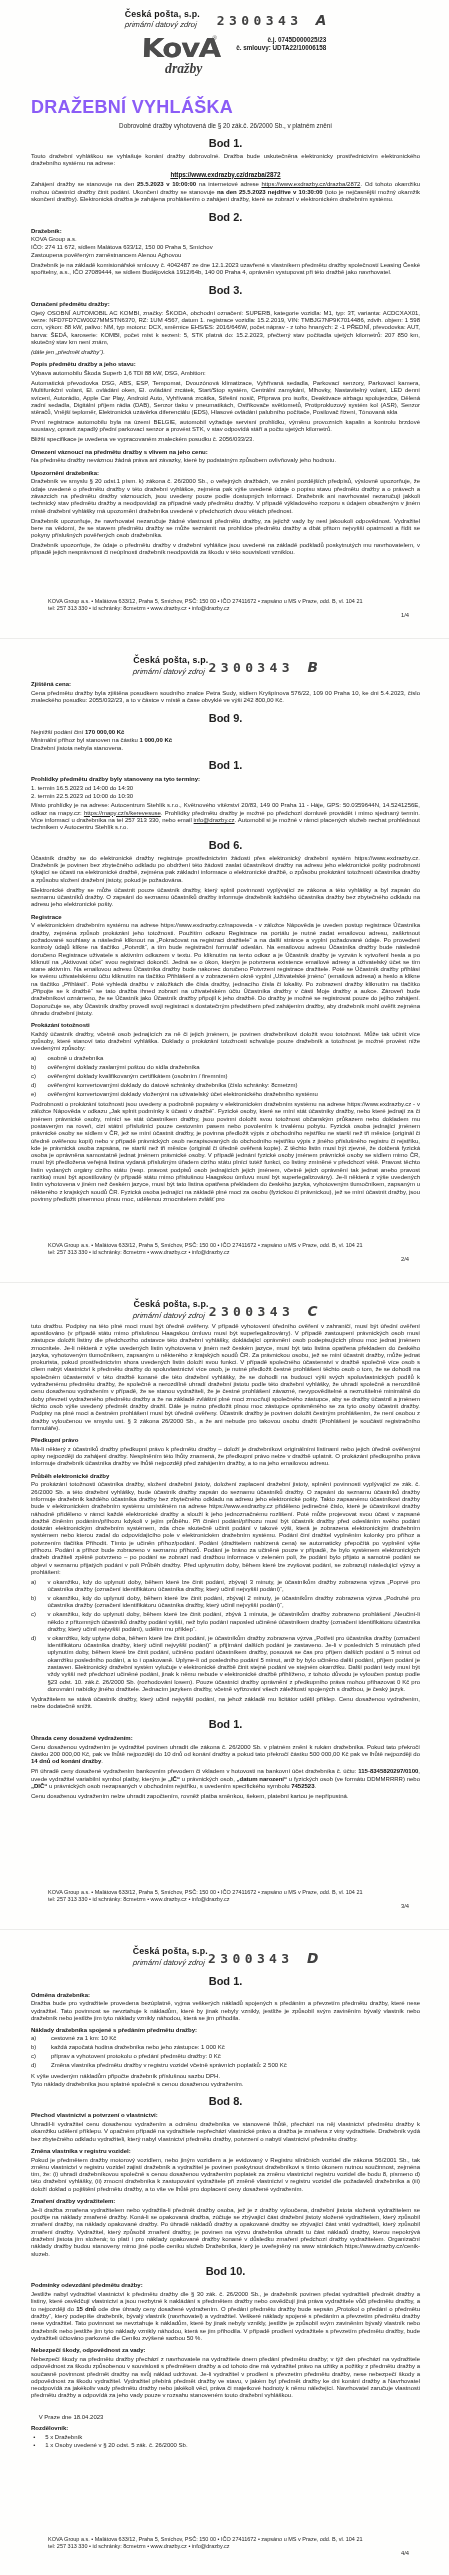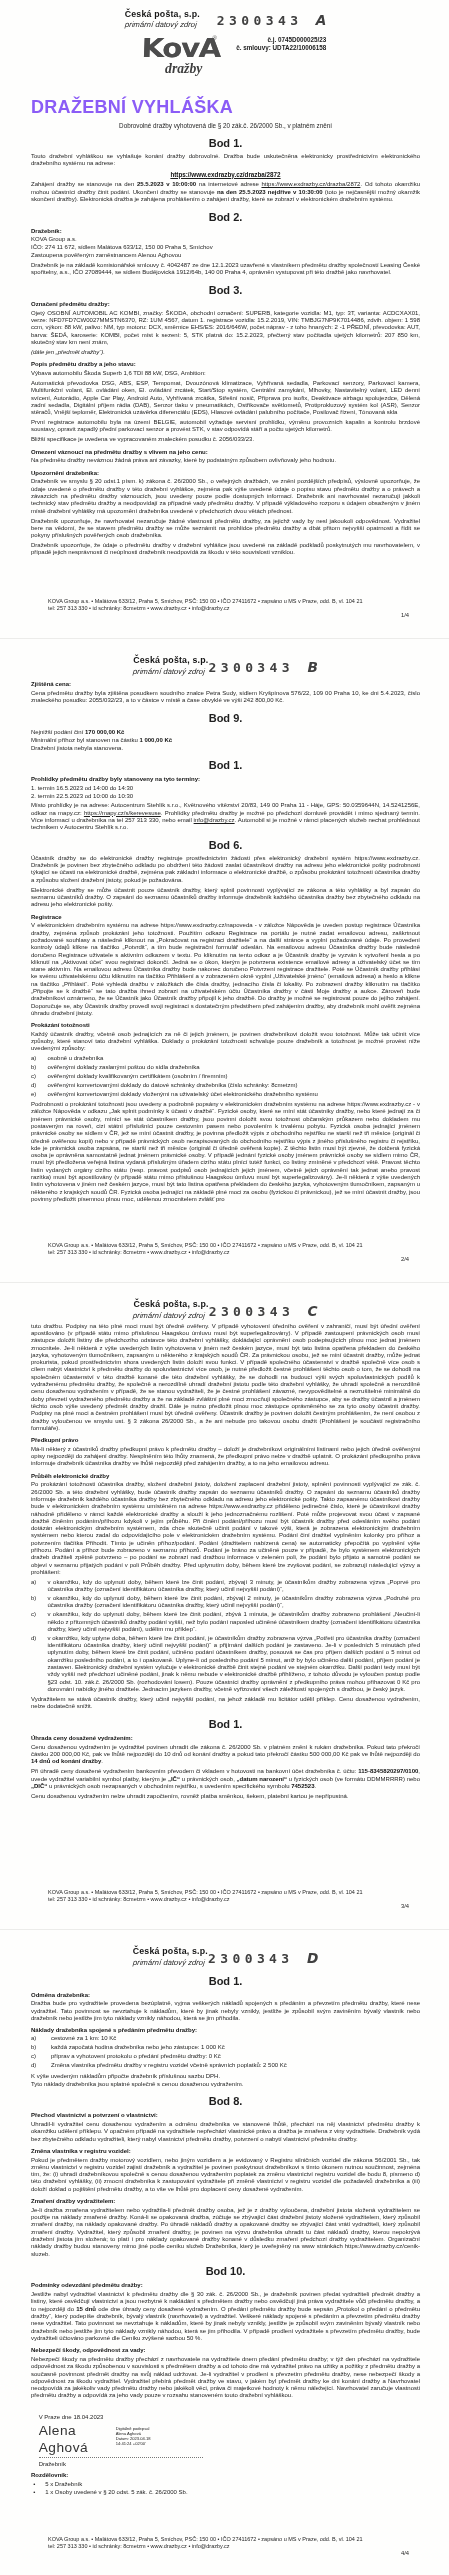--- a/index.html
+++ b/index.html
@@ -270,36 +270,20 @@
         <div class="subhead">Změna vlastníka v registru vozidel:</div>
         <p class="para">Pokud je předmětem dražby motorový vozidlem, nebo jiným vozidlem a je evidovaný v Registru silničních vozidel dle zákona 56/2001 Sb., tak změnu vlastnictví v registru vozidel zajistí dražebník a vydražitel je povinen poskytnout dražebníkovi s tímto úkonem nutnou součinnost, zejména tím, že: (i) uhradí dražebníkovou společně s cenou dosaženou vydražením poplatek za změnu vlastnictví registru vozidel dle bodu 8, písmeno d) této dražební vyhlášky, (ii) zmocní dražebníka k zastupování vydražitele při změně vlastnictví v registru vozidel dle požadavků dražebníka a (iii) doloží doklad o pojištění předmětu dražby, a to vše ve lhůtě pro doplacení ceny dosažené vydražením.</p>
         <div class="subhead">Zmaření dražby vydražitelem:</div>
         <p class="para">Je-li dražba zmařena vydražitelem nebo vydražila-li předmět dražby osoba, jež je z dražby vyloučena, dražební jistota složená vydražitelem se použije na náklady zmařené dražby. Koná-li se opakovaná dražba, zúčtuje se zbývající část dražební jistoty složené vydražitelem, který způsobil zmaření dražby, na náklady opakované dražby. Po úhradě nákladů dražby a opakované dražby se zbývající část vrátí vydražiteli, který způsobil zmaření dražby. Vydražitel, který způsobil zmaření dražby, je povinen na výzvu dražebníka uhradit tu část nákladů dražby, kterou nepokrývá dražební jistota jím složená; to platí i pro náklady opakované dražby konané v důsledku zmaření předchozí dražby vydražitelem. Organizační náklady dražby budou stanoveny mimo jiné podle ceníku služeb Dražebníka, který je uveřejněný na www stránkách https://www.drazby.cz/cenik-sluzeb.</p>
         <div class="bod-heading">Bod 10.</div>
         <div class="subhead">Podmínky odevzdání předmětu dražby:</div>
         <p class="para">Jestliže nabyl vydražitel vlastnictví k předmětu dražby dle § 30 zák. č. 26/2000 Sb., je dražebník povinen předat vydražiteli předmět dražby a listiny, které osvědčují vlastnictví a jsou nezbytné k nakládání s předmětem dražby nebo osvědčují jiná práva vydražitele vůči předmětu dražby, a to nejpozději do <b>15 dnů</b> ode dne úhrady ceny dosažené vydražením. O předání předmětu dražby bude sepsán „Protokol o předání o předmětu dražby“, který podepíše dražebník, bývalý vlastník (navrhovatel) a vydražitel. Veškeré náklady spojené s předáním a převzetím předmětu dražby nese vydražitel. Tato povinnost se nevztahuje k nákladům, které by jinak nebyly vznikly, jestliže je způsobil svým zaviněním bývalý vlastník nebo dražebník nebo jestliže jim tyto náklady vznikly náhodou, která se jim přihodila. V případě prodlení vydražitele s převzetím předmětu dražby, bude vydražiteli účtováno parkovné dle Ceníku zvýšené sazbou 50 %.</p>
         <div class="subhead">Nebezpečí škody, odpovědnost za vady:</div>
         <p class="para">Nebezpečí škody na předmětu dražby přechází z navrhovatele na vydražitele dnem předání předmětu dražby; v týž den přechází na vydražitele odpovědnost za škodu způsobenou v souvislosti s předmětem dražby a od tohoto dne má vydražitel právo na užitky a požitky z předmětu dražby a současně povinnost předmět dražby na svůj náklad udržovat. Je-li vydražitel v prodlení s převzetím předmětu dražby, nese nebezpečí škody a odpovědnost za škodu vydražitel. Vydražitel přebírá předmět dražby ve stavu, v jakém byl předmět dražby ke dni konání dražby a Navrhovatel neodpovídá za jakékoliv vady předmětu dražby nebo jakékoli věci, práva či majetkové hodnoty k němu náležející. Navrhovatel zaručuje vlastnosti předmětu dražby a odpovídá za jeho vady pouze v rozsahu stanoveném touto dražební vyhláškou.</p>
         <div class="date-line">V Praze dne 18.04.2023</div>
-        <div class="sig-block">
-          <div class="sig-row">
-            <div class="sig-name">
-              <div>Alena</div>
-              <div>Aghová</div>
-            </div>
-            <div class="sig-digital">
-              <div>Digitálně podepsal</div>
-              <div>Alena Aghová</div>
-              <div>Datum: 2023.04.18</div>
-              <div>14:41:24 +02'00'</div>
-            </div>
-          </div>
-          <div class="sig-dots"></div>
-          <div class="sig-role">Dražebník</div>
-        </div>
         <div class="subhead">Rozdělovník:</div>
         <div class="bullets">
           <div class="bullet-item">
             <span class="b-dot">•</span>
             <span>5 x Dražebník</span>
           </div>
           <div class="bullet-item">
             <span class="b-dot">•</span>
             <span>1 x Osoby uvedené v § 20 odst. 5 zák. č. 26/2000 Sb.</span>
           </div>

